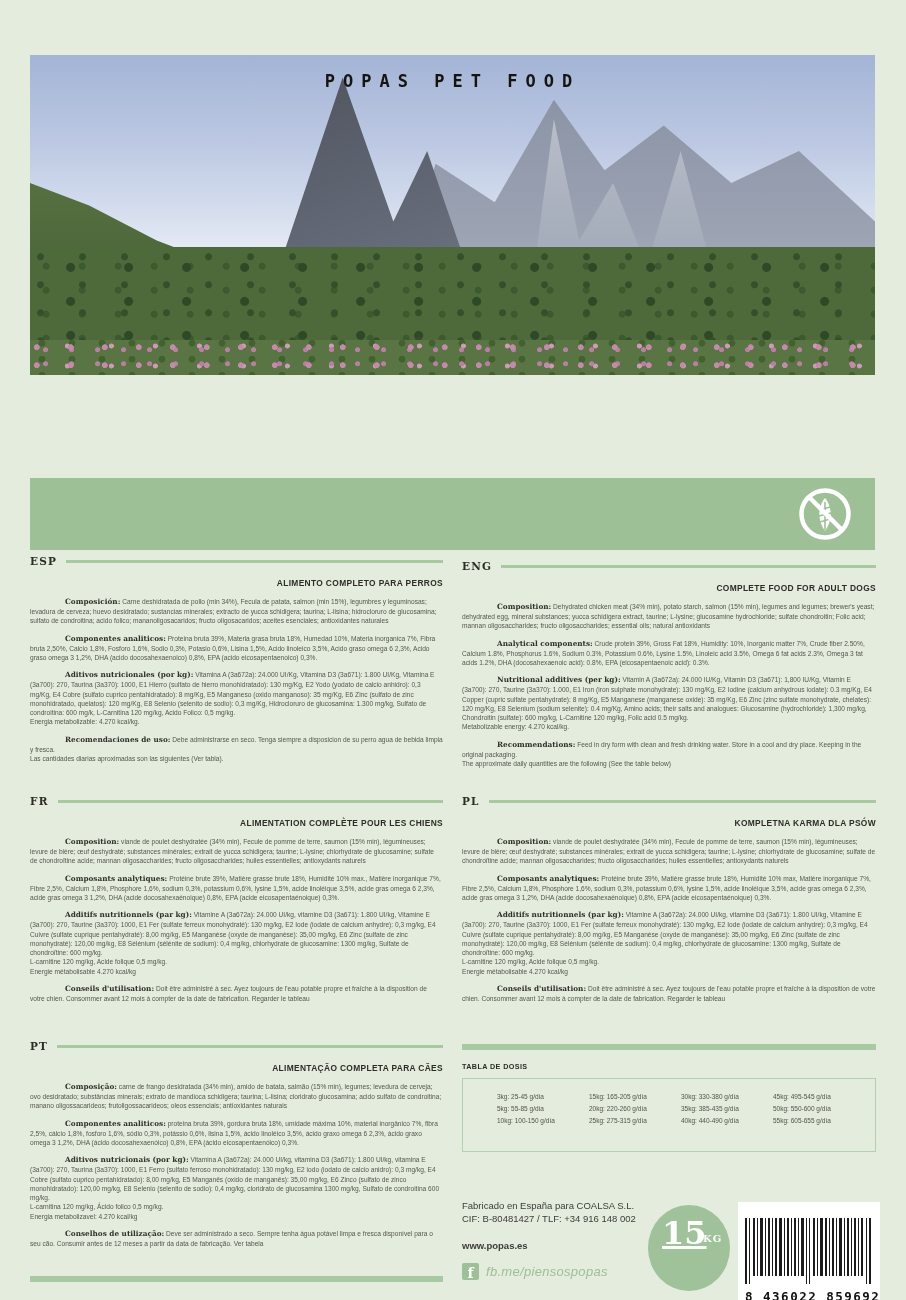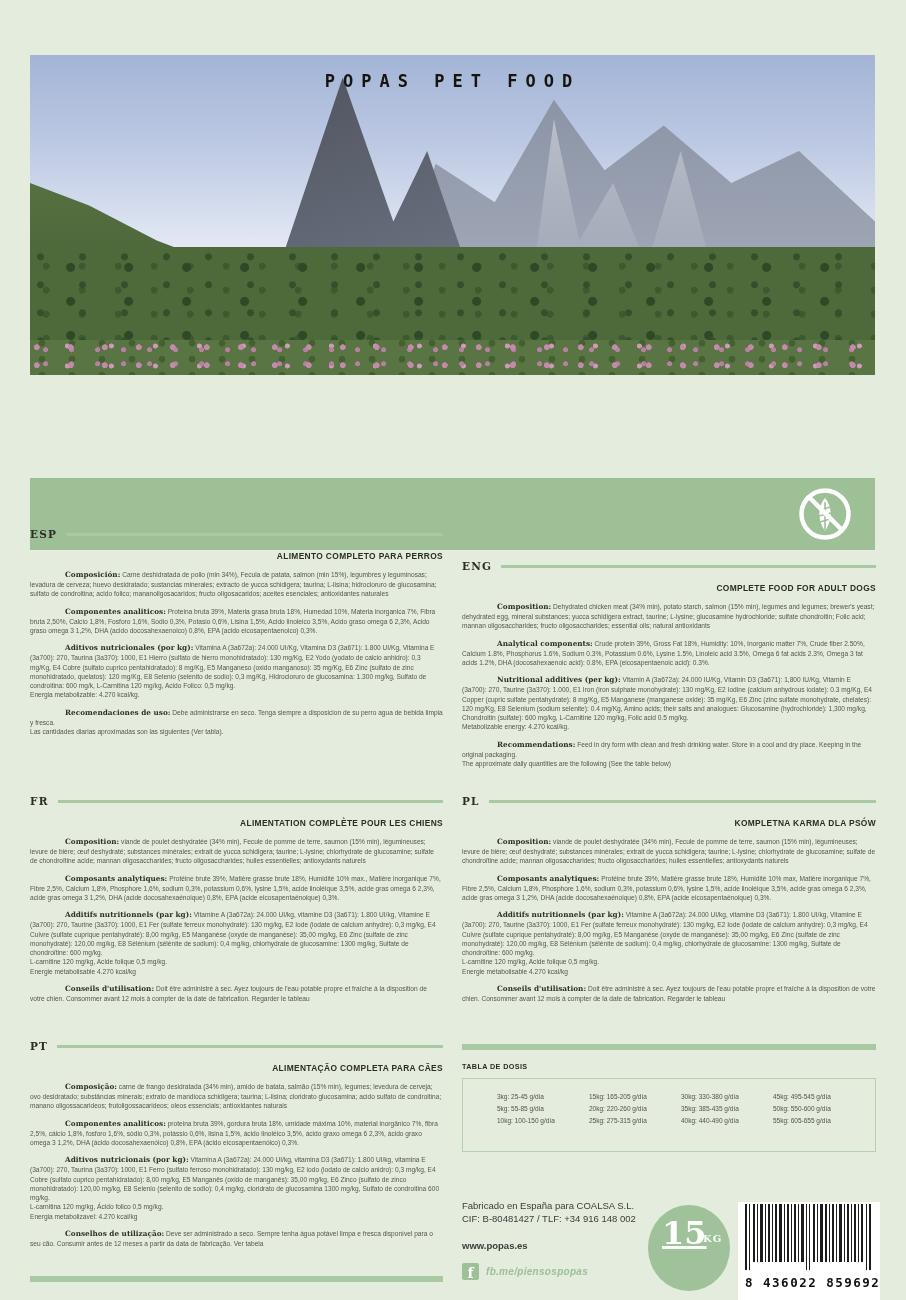--- a/index.html
+++ b/index.html
@@ -57,29 +57,29 @@
     border:1px solid #b7cfb1;display:flex;padding:13px 10px 0 34px;box-sizing:border-box;gap:0;}
   .dose-col{flex:1;display:flex;flex-direction:column;gap:2px;}
   .dose-cell{font-size:6.5px;color:#53534c;line-height:1.55;}
   
   .made{position:absolute;left:462px;top:1200px;font-size:9.5px;line-height:1.35;color:#3c3c38;}
   .website{position:absolute;left:462px;top:1240px;font-size:9.5px;font-weight:bold;color:#3c3c38;}
   .fb-row{position:absolute;left:462px;top:1263px;display:flex;align-items:center;gap:7px;}
   .fb-icon{width:17px;height:17px;background:#9dc096;color:#fff;display:flex;align-items:flex-end;
     justify-content:center;font-family:"DejaVu Serif",serif;font-weight:bold;font-size:14px;
     line-height:1;border-radius:2px;overflow:hidden;}
-  .fb-text{font-size:10px;font-weight:bold;font-style:italic;color:#9dc096;letter-spacing:.3px;}
+  .fb-text{font-size:13px;font-weight:normal;font-style:italic;color:#9dc096;letter-spacing:.3px;}
   .badge{position:absolute;left:648px;top:1205px;width:82px;height:86px;background:#9fc29a;
     border-radius:50%;}
   .badge-num{position:absolute;left:14px;top:12px;font-family:"DejaVu Serif",serif;
     font-weight:bold;font-size:32px;color:#fdfefc;line-height:1;text-decoration:underline;}
   .badge-unit{position:absolute;left:55px;top:28px;font-family:"DejaVu Serif",serif;
     font-weight:bold;font-size:10px;color:#fdfefc;letter-spacing:1px;}
   .barcode{position:absolute;left:738px;top:1202px;width:142px;height:98px;background:#ffffff;
-    box-sizing:border-box;padding:2px 7px 0;}
+    box-sizing:border-box;padding:16px 7px 0;}
   .barcode-digits{font-family:"DejaVu Sans Mono",monospace;font-size:12.5px;font-weight:bold;
     color:#111;letter-spacing:1.5px;margin-top:1px;white-space:nowrap;}
 </style>
 </head>
 <body>
 
 <div class="sheet">
 
   <div class="photo">
     <div class="layer m-back"></div>
@@ -96,21 +96,21 @@
       <circle cx="28" cy="28" r="23.5" fill="none" stroke="#ffffff" stroke-width="4.5"></circle>
       <path d="M28 12 C35 20 36 34 28 45 C20 34 21 20 28 12 Z" fill="#ffffff"></path>
       <line x1="28" y1="16" x2="28" y2="44" stroke="#9dc096" stroke-width="1.6"></line>
       <line x1="23" y1="24" x2="33" y2="21" stroke="#9dc096" stroke-width="1.4"></line>
       <line x1="22" y1="30" x2="34" y2="27" stroke="#9dc096" stroke-width="1.4"></line>
       <line x1="23" y1="36" x2="33" y2="33" stroke="#9dc096" stroke-width="1.4"></line>
       <line x1="12" y1="11" x2="45" y2="44" stroke="#ffffff" stroke-width="4.5"></line>
     </svg>
   </div>
 
-  <section class="sec" style="left:30px;top:528px;width:413px;">
+  <section class="sec" style="left:30px;top:555px;width:413px;">
     <div class="sec-head">
       <span class="sec-code">ESP</span>
       <span class="sec-line"></span>
     </div>
     <h2 class="sec-title">ALIMENTO COMPLETO PARA PERROS</h2>
     <p class="para"><span class="lead">Composición:</span> <span class="ptext">Carne deshidratada de pollo (min 34%), Fecula de patata, salmon (min 15%), legumbres y leguminosas; levadura de cerveza; huevo desidratado; sustancias minerales; extracto de yucca schidigera; taurina; L-lisina; hidrocloruro de glucosamina; sulfato de condroitina; acido folico; mananoligosacaridos; fructo oligosacaridos; aceites esenciales; antioxidantes naturales</span></p>
     <p class="para"><span class="lead">Componentes analiticos:</span> <span class="ptext">Proteina bruta 39%, Materia grasa bruta 18%, Humedad 10%, Materia inorganica 7%, Fibra bruta 2,50%, Calcio 1,8%, Fosforo 1,6%, Sodio 0,3%, Potasio 0,6%, Lisina 1,5%, Acido linoleico 3,5%, Acido graso omega 6 2,3%, Acido graso omega 3 1,2%, DHA (acido docosahexaenoico) 0,8%, EPA (acido eicosapentaenoico) 0,3%.</span></p>
     <p class="para"><span class="lead">Aditivos nutricionales (por kg):</span> <span class="ptext">Vitamina A (3a672a): 24.000 UI/Kg, Vitamina D3 (3a671): 1.800 UI/Kg, Vitamina E (3a700): 270, Taurina (3a370): 1000, E1 Hierro (sulfato de hierro monohidratado): 130 mg/Kg, E2 Yodo (yodato de calcio anhidro): 0,3 mg/Kg, E4 Cobre (sulfato cuprico pentahidratado): 8 mg/Kg, E5 Manganeso (oxido manganoso): 35 mg/Kg, E6 Zinc (sulfato de zinc monohidratado, quelatos): 120 mg/Kg, E8 Selenio (selenito de sodio): 0,3 mg/Kg, Hidrocloruro de glucosamina: 1.300 mg/kg, Sulfato de condroitina: 600 mg/k, L-Carnitina 120 mg/kg, Acido Folico: 0,5 mg/kg.
 Energia metabolizable: 4.270 kcal/kg.</span></p>
     <p class="para"><span class="lead">Recomendaciones de uso:</span> <span class="ptext">Debe administrarse en seco. Tenga siempre a disposicion de su perro agua de bebida limpia y fresca.

